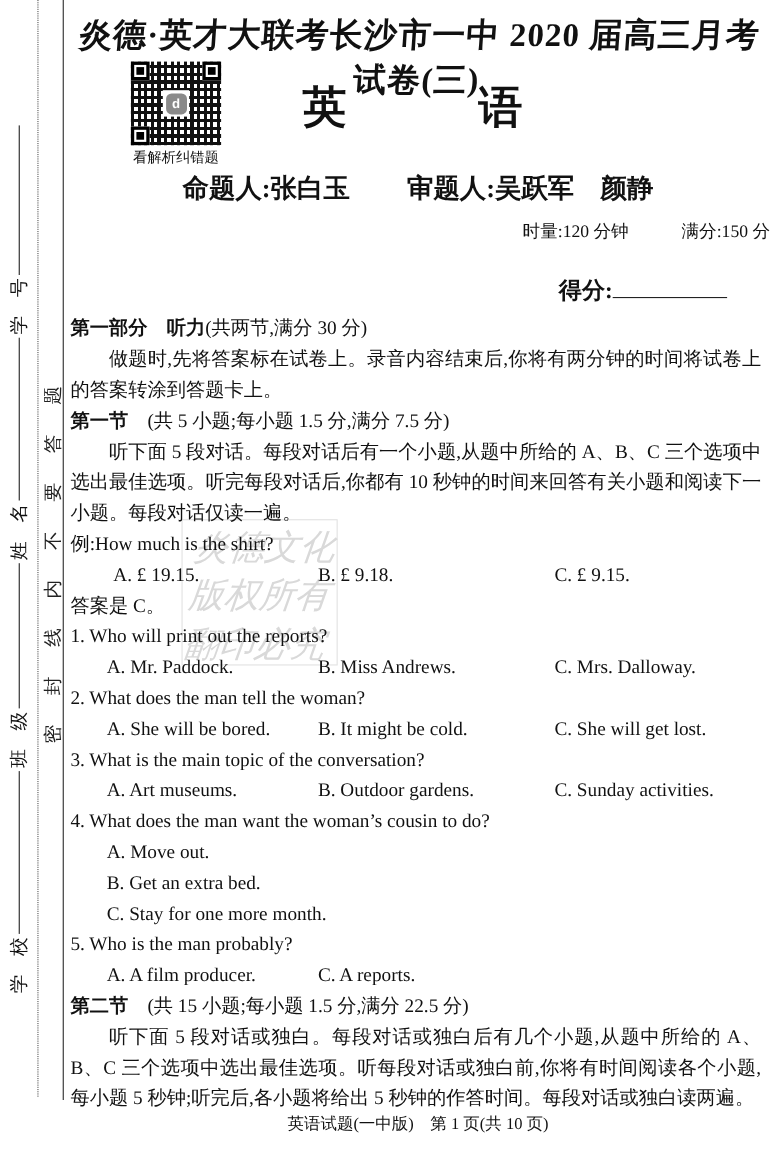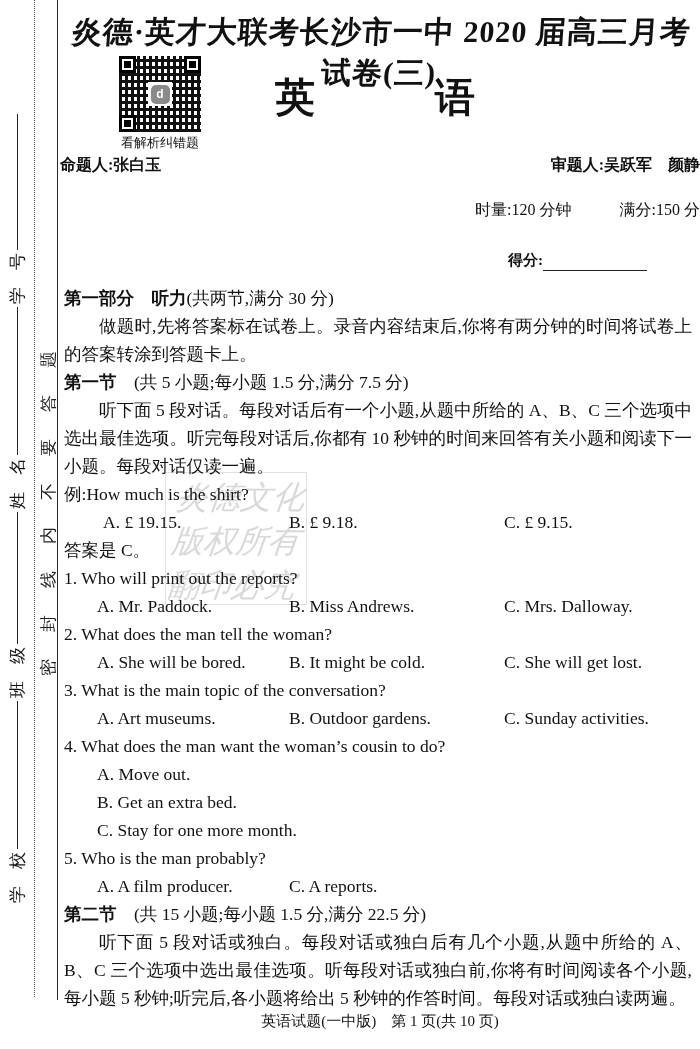--- a/index.html
+++ b/index.html
@@ -29,24 +29,24 @@
   .qf.tl{left:0;top:0}.qf.tr{right:0;top:0}.qf.bl{left:0;bottom:0}
   .qlogo{position:absolute;left:29px;top:26px;width:24px;height:24px;background:#fff;
          display:flex;align-items:center;justify-content:center;}
   .qlogo .inner{width:19px;height:19px;background:#8a8a8a;border-radius:5px;color:#fff;
                 font-size:12px;font-weight:bold;display:flex;align-items:center;justify-content:center;
                 font-family:"Liberation Sans",sans-serif;}
   .qr-caption{margin-top:2px;font-size:13px;font-weight:normal;letter-spacing:0;}
   .subject-title{position:absolute;left:230px;top:70px;width:290px;text-align:center;
                  font-size:40px;font-weight:bold;}
   .setters-row{position:absolute;left:60px;top:155px;width:640px;display:flex;
-               justify-content:space-between;gap:52px;font-size:16px;font-weight:bold;}
+               justify-content:center;gap:52px;font-size:24px;font-weight:bold;}
   .info-row{position:absolute;left:60px;top:200px;width:640px;display:flex;
             justify-content:flex-end;gap:48px;font-size:16px;}
-  .score-row{position:absolute;left:508px;top:250px;font-size:15px;font-weight:bold;display:flex;align-items:center;}
+  .score-row{position:absolute;left:508px;top:250px;font-size:21px;font-weight:bold;display:flex;align-items:flex-start;}
   .score-blank{display:inline-block;width:104px;border-bottom:1px solid #222;height:20px;}
 
   
   .watermark{position:absolute;left:165px;top:472px;width:140px;height:131px;
              border:1px solid #e2e2e2;z-index:0;overflow:visible;}
   .watermark .wm-text{margin-top:2px;text-align:center;font-size:32px;line-height:44px;
              color:#d9d9d9;font-style:italic;transform:skewX(-6deg);white-space:nowrap;}
 
   
   .content{position:absolute;left:64px;top:284px;width:628px;font-size:17.5px;line-height:28px;z-index:2;}

